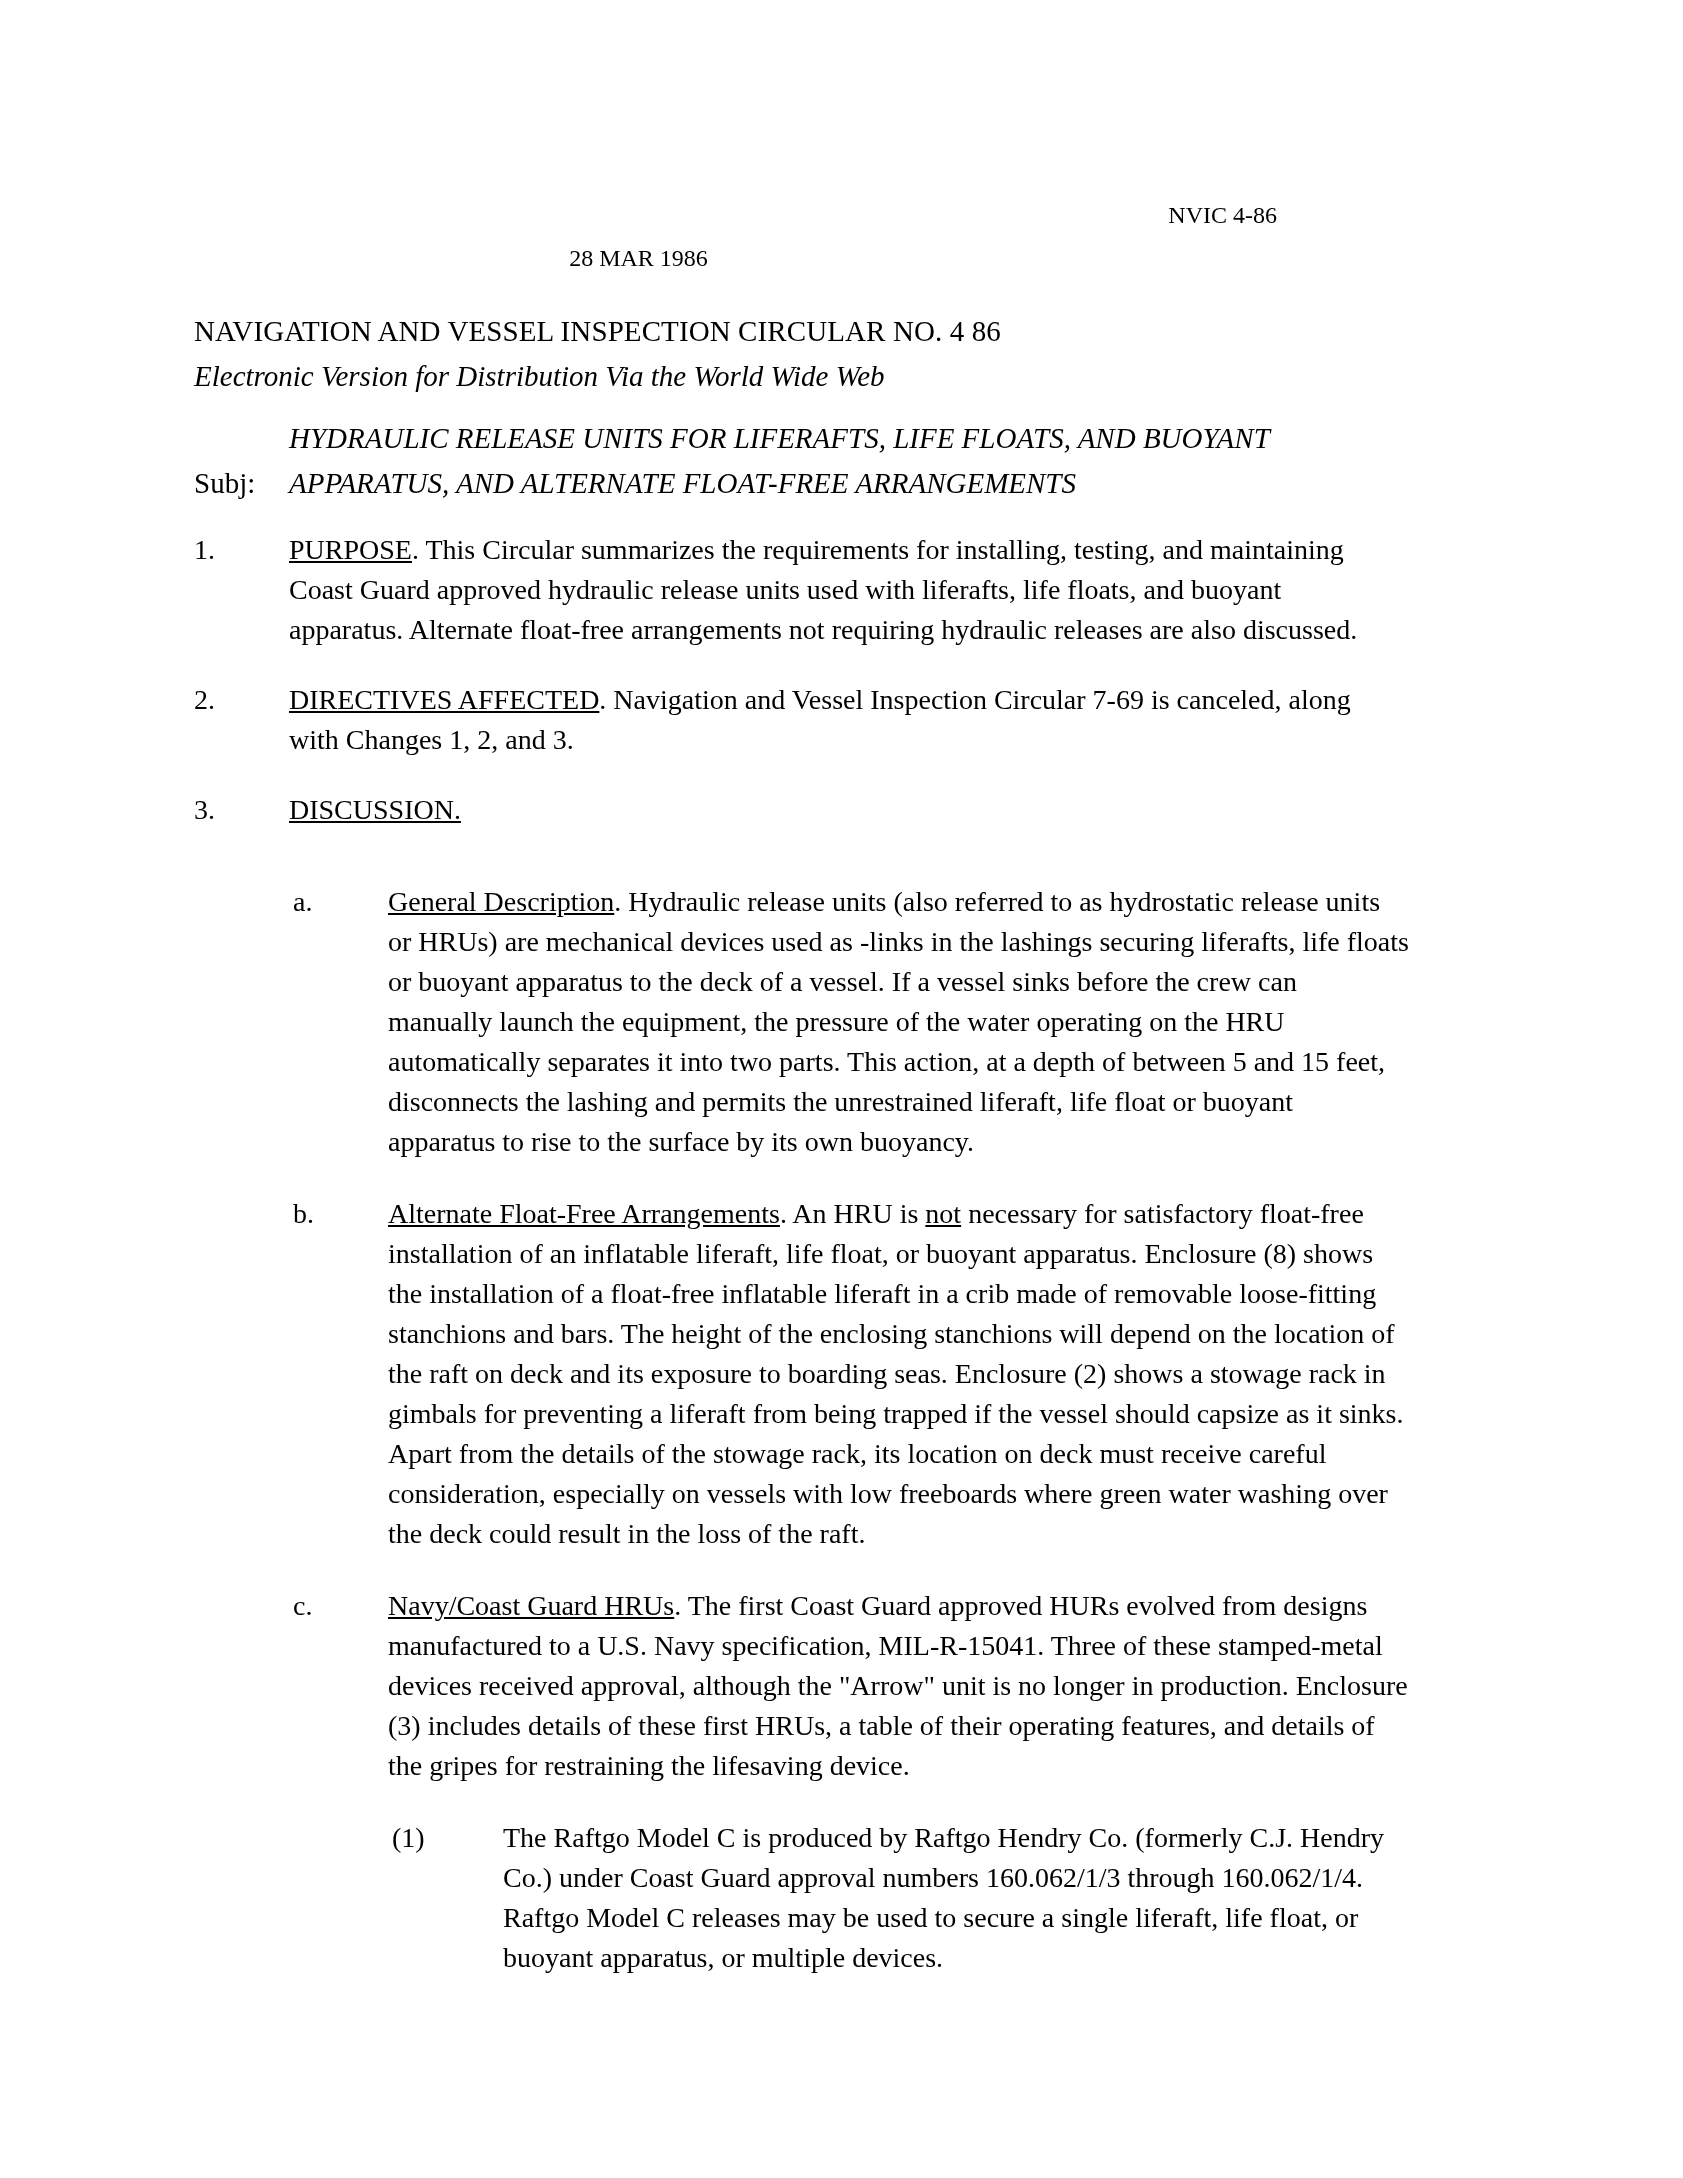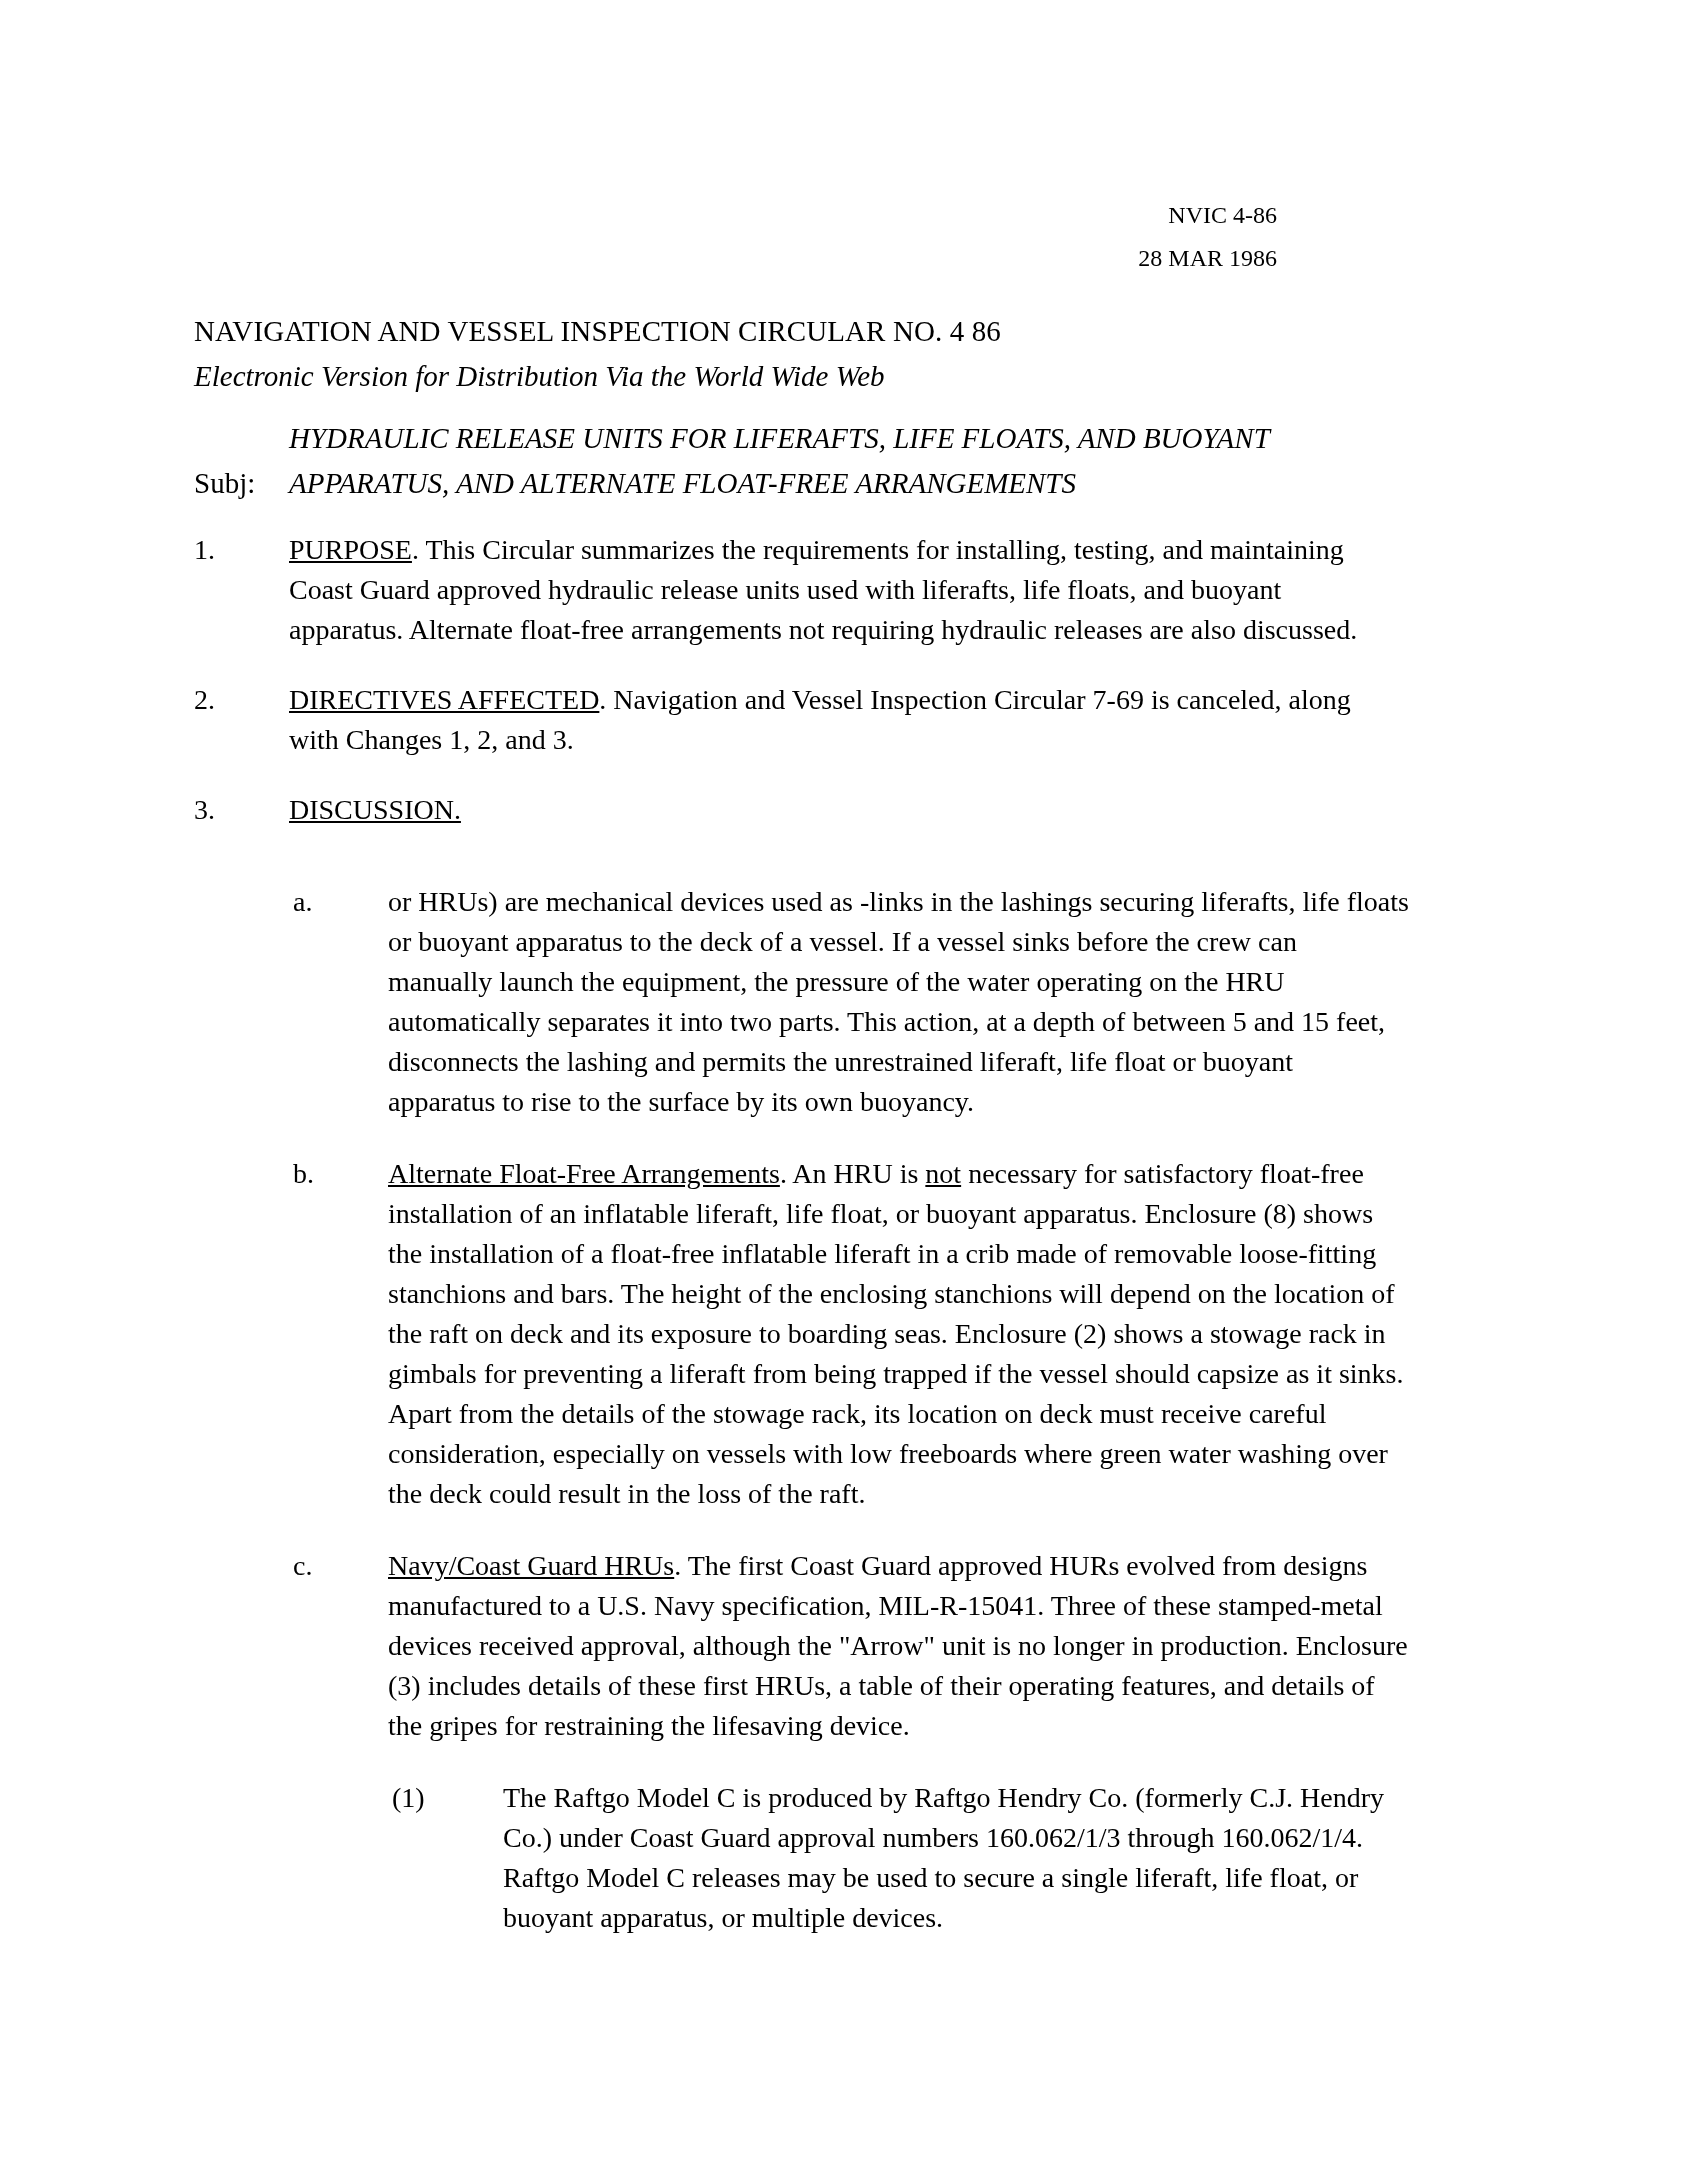--- a/index.html
+++ b/index.html
@@ -27,21 +27,21 @@
   .doc-header {
     position: absolute;
     top: 194px;
     left: 0;
     width: 1277px;
     text-align: right;
     font-size: 24px;
     line-height: 43px;
   }
   .doc-header .line-number { display: block; padding-right: 0px; }
-  .doc-header .line-date   { display: block; padding-right: 0px; }
+  .doc-header .line-date   { display: block; padding-right: 0px; text-align: center; }
 
   
   .title-block {
     position: absolute;
     top: 309px;
     left: 194px;
     width: 1307px;
     font-size: 29px;
     line-height: 45px;
   }
@@ -152,20 +152,21 @@
       <div class="content">
         <span class="tline"><span class="u">DISCUSSION.</span></span>
       </div>
     </div>
 
     <div class="spacer-lg"></div>
 
     <div class="para level2">
       <div class="marker">a.</div>
       <div class="content">
+        <span class="tline"><span class="u">General Description</span><span>. Hydraulic release units (also referred to as hydrostatic release units</span></span>
         <span class="tline">or HRUs) are mechanical devices used as -links in the lashings securing liferafts, life floats</span>
         <span class="tline">or buoyant apparatus to the deck of a vessel. If a vessel sinks before the crew can</span>
         <span class="tline">manually launch the equipment, the pressure of the water operating on the HRU</span>
         <span class="tline">automatically separates it into two parts. This action, at a depth of between 5 and 15 feet,</span>
         <span class="tline">disconnects the lashing and permits the unrestrained liferaft, life float or buoyant</span>
         <span class="tline">apparatus to rise to the surface by its own buoyancy.</span>
       </div>
     </div>
 
     <div class="para level2">

